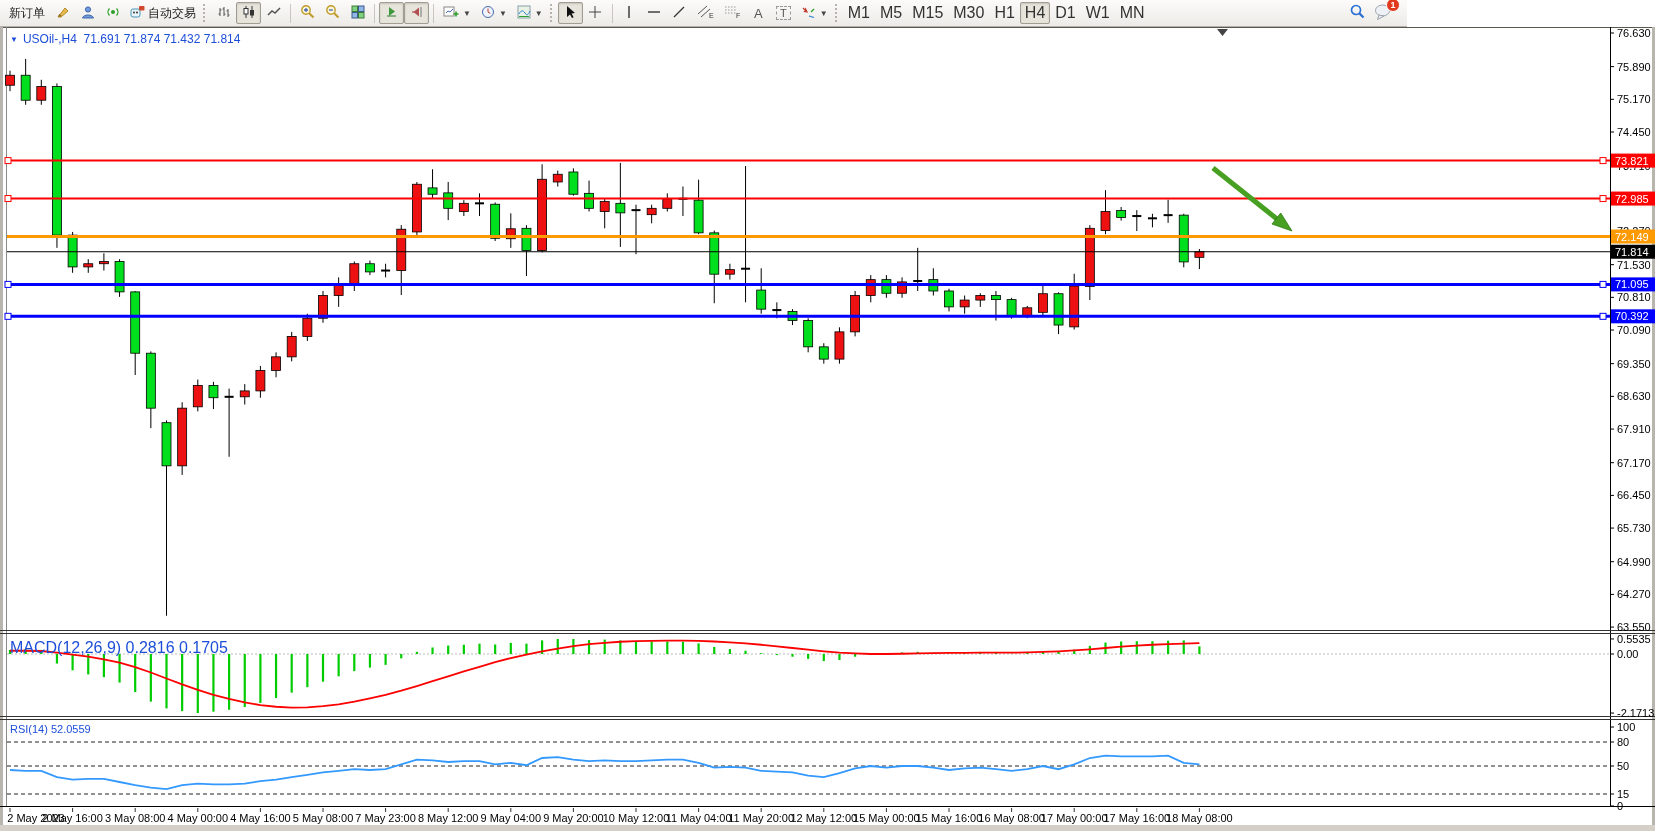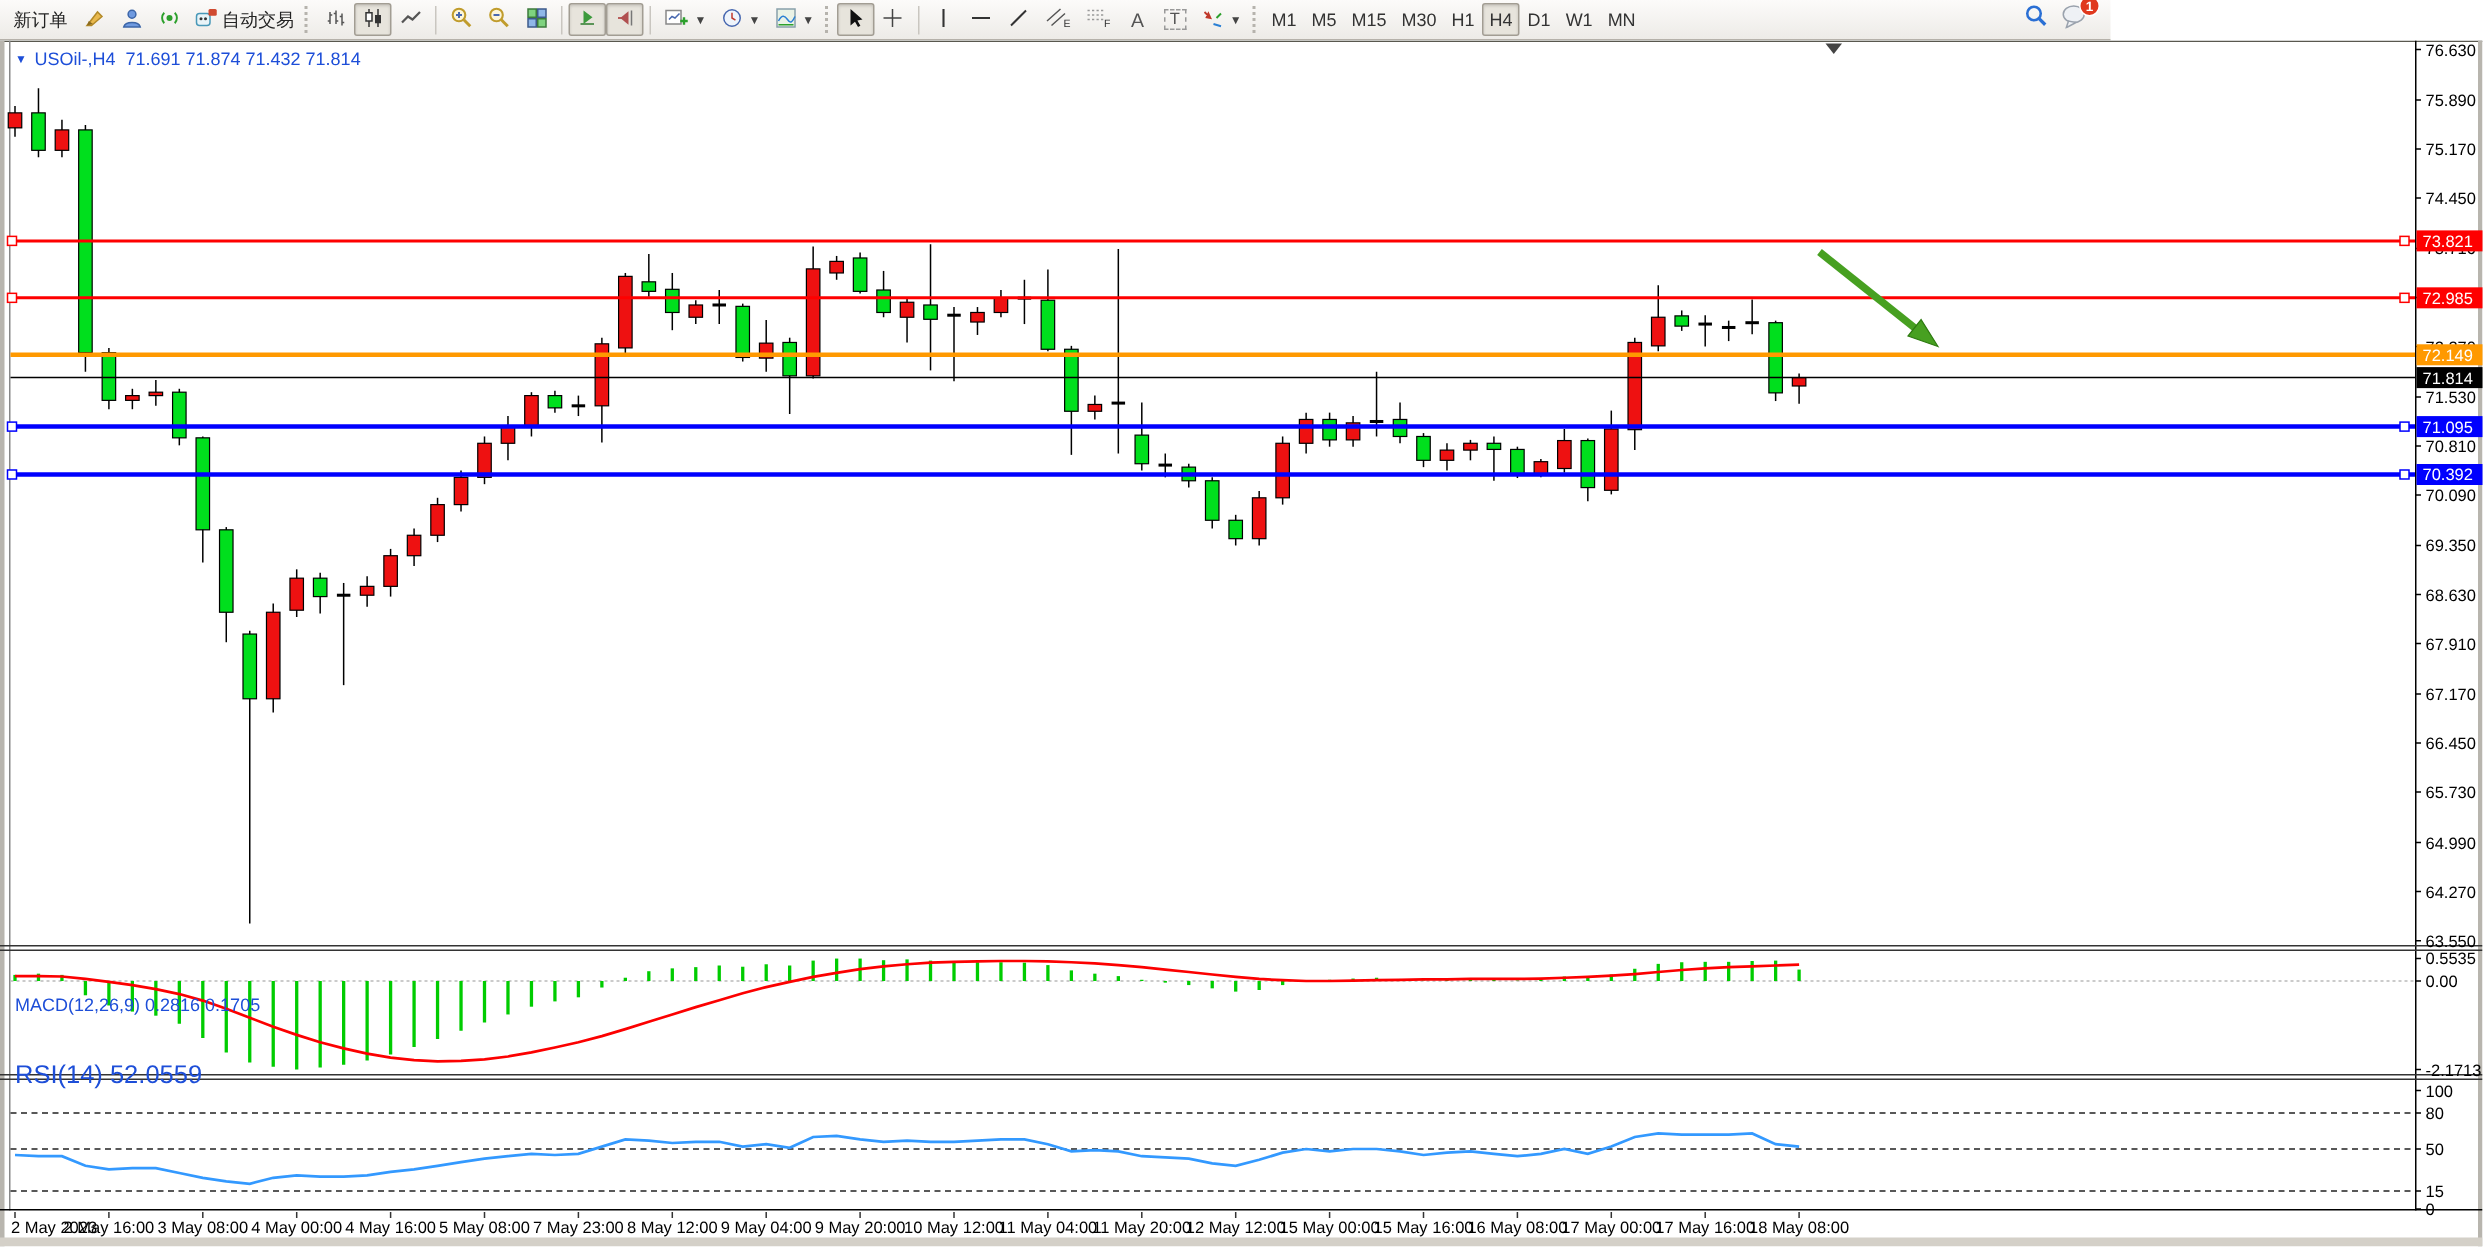--- a/index.html
+++ b/index.html
@@ -11,33 +11,33 @@
     display:flex; align-items:center; padding:0 4px; }
   .tgroup { display:flex; align-items:center; height:27px; }
   .grip { width:4px; height:18px; border-left:2px dotted #b6b3ad; margin:0 4px 0 2px; }
   .tsep { width:1px; height:19px; background:#c9c6c0; margin:0 4px; }
   .tbtn { height:22px; min-width:25px; display:inline-flex; align-items:center;
     justify-content:center; gap:3px; padding:0 4px; border:1px solid transparent;
     background:transparent; font-size:12px; color:#222; cursor:default; border-radius:2px;}
   .tbtn.active { background:#e7e4dc; border:1px solid #a29d93;
     box-shadow:inset 0 1px 2px rgba(0,0,0,.15); }
   .caret { font-size:8px; color:#444; margin-left:1px; }
-  .tf-btn { font-size:12px; color:#333; }
+  .tf-btn { font-size:16px; color:#333; }
   .right-icons { margin-left:auto; display:flex; align-items:center; gap:8px; padding-right:10px; }
   .notif { position:relative; }
   .badge { position:absolute; top:-5px; right:-7px; width:14px; height:14px;
     background:#e0391e; border:1px solid #fff; border-radius:50%; color:#fff;
     font-size:9px; line-height:12px; text-align:center; font-weight:bold; }
   
   .chart-area { position:absolute; top:27px; left:0; width:1655px; height:736px; background:#fff; }
   .overlay-label { position:absolute; font-size:12px; color:#1d4ed8; white-space:nowrap; }
   #chart-title { left:10px; top:5px; }
   #chart-title .tri { font-size:8px; vertical-align:1px; margin-right:5px; }
-  #macd-label { left:10px; top:636px; font-size:12px; }
-  #rsi-label  { left:10px; top:680px; font-size:17px; }
+  #macd-label { left:10px; top:612px; font-size:16px; }
+  #rsi-label  { left:10px; top:696px; font-size:11px; }
   svg text { font-family:"Liberation Sans", sans-serif; }
 </style>
 </head>
 <body>
 
 <div class="toolbar">
   <div class="tgroup">
     <button class="tbtn">
       <span>新订单</span>
     </button>

